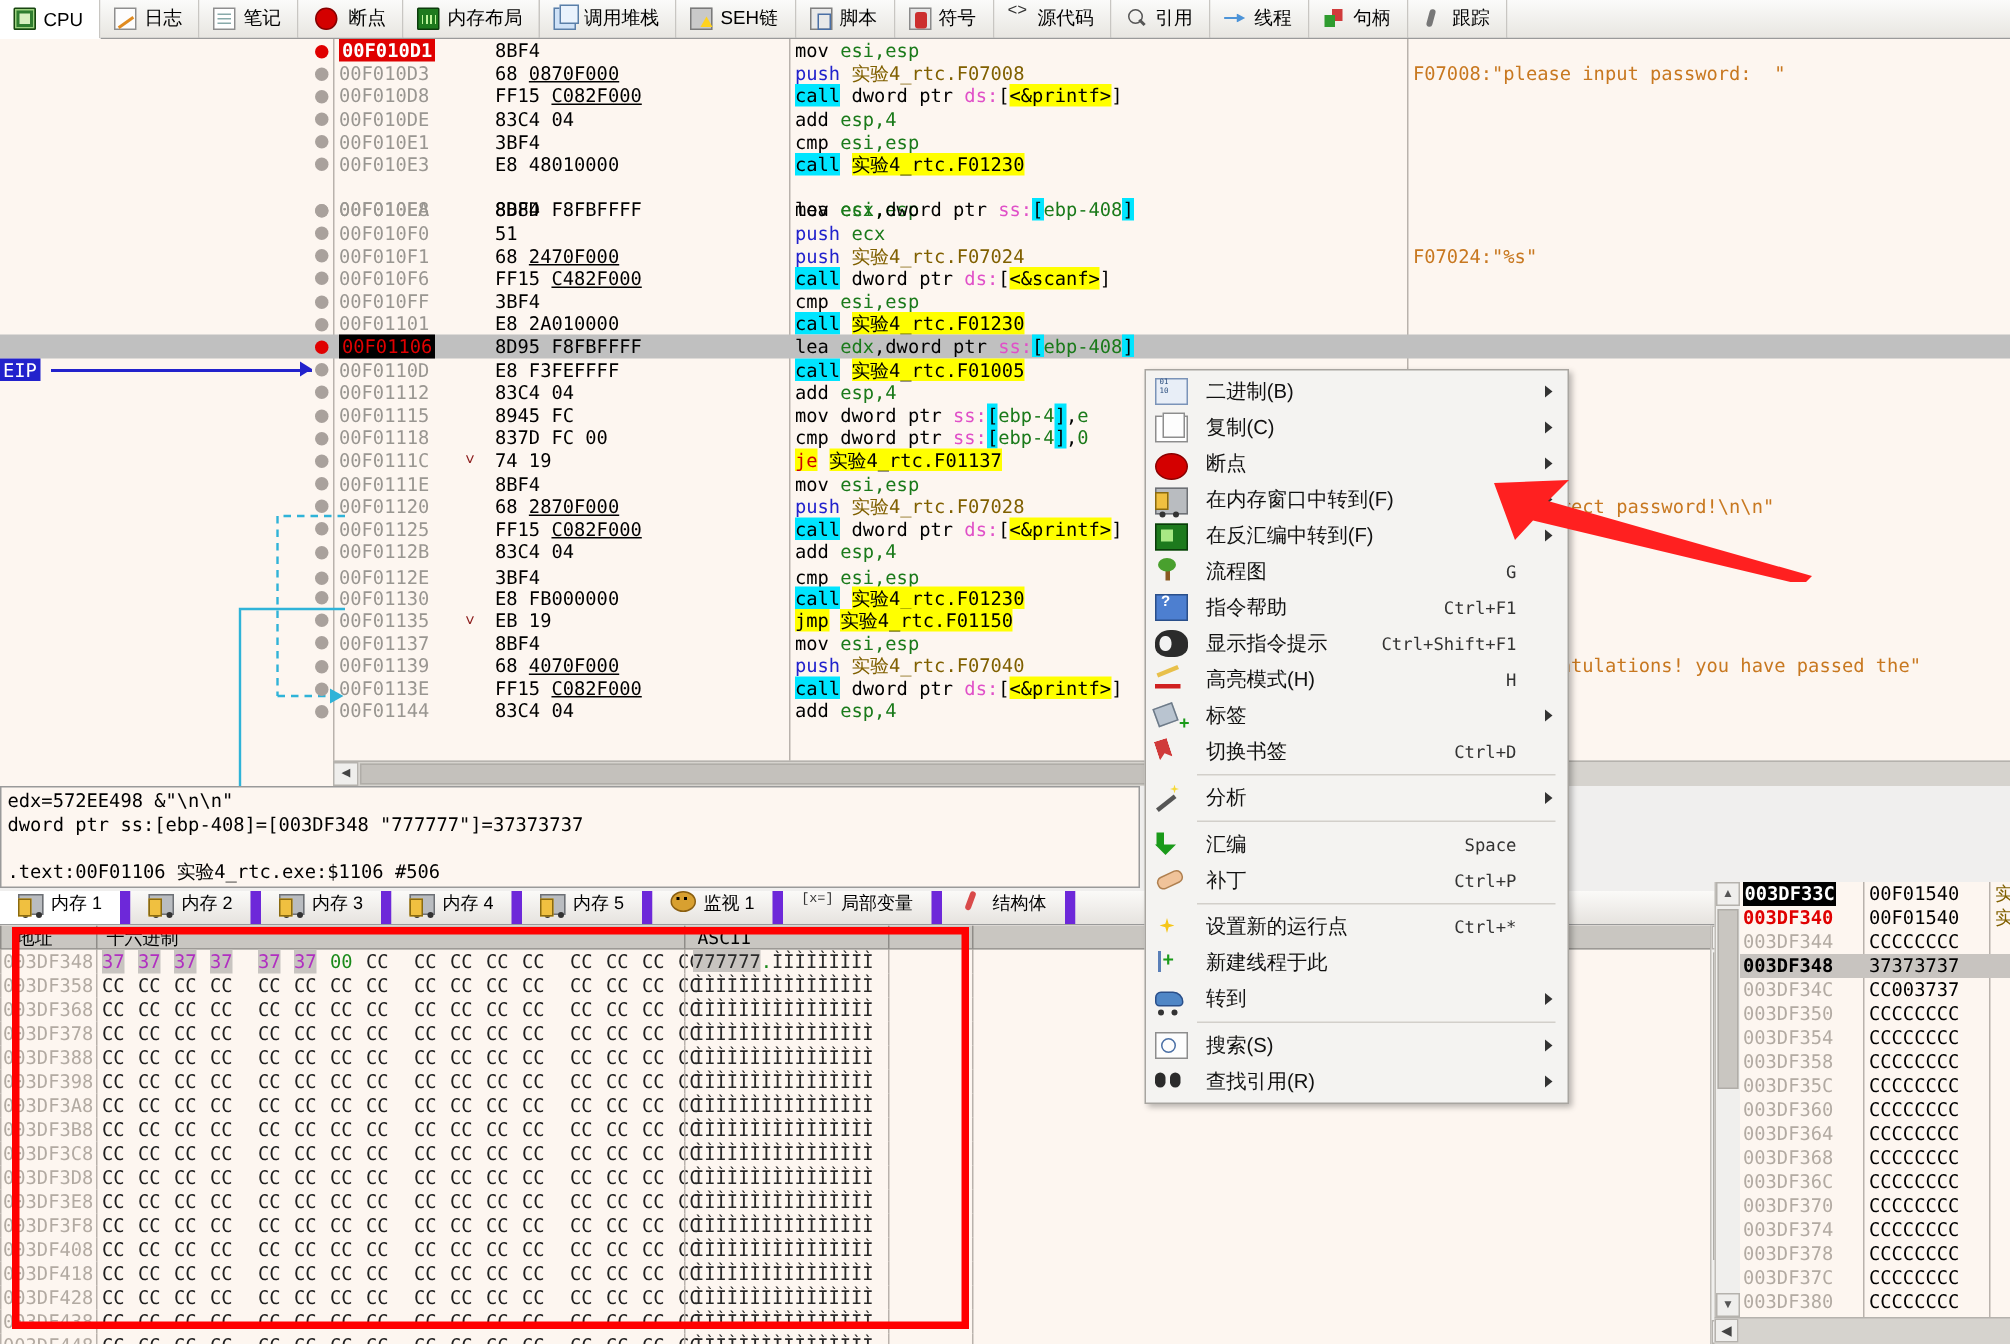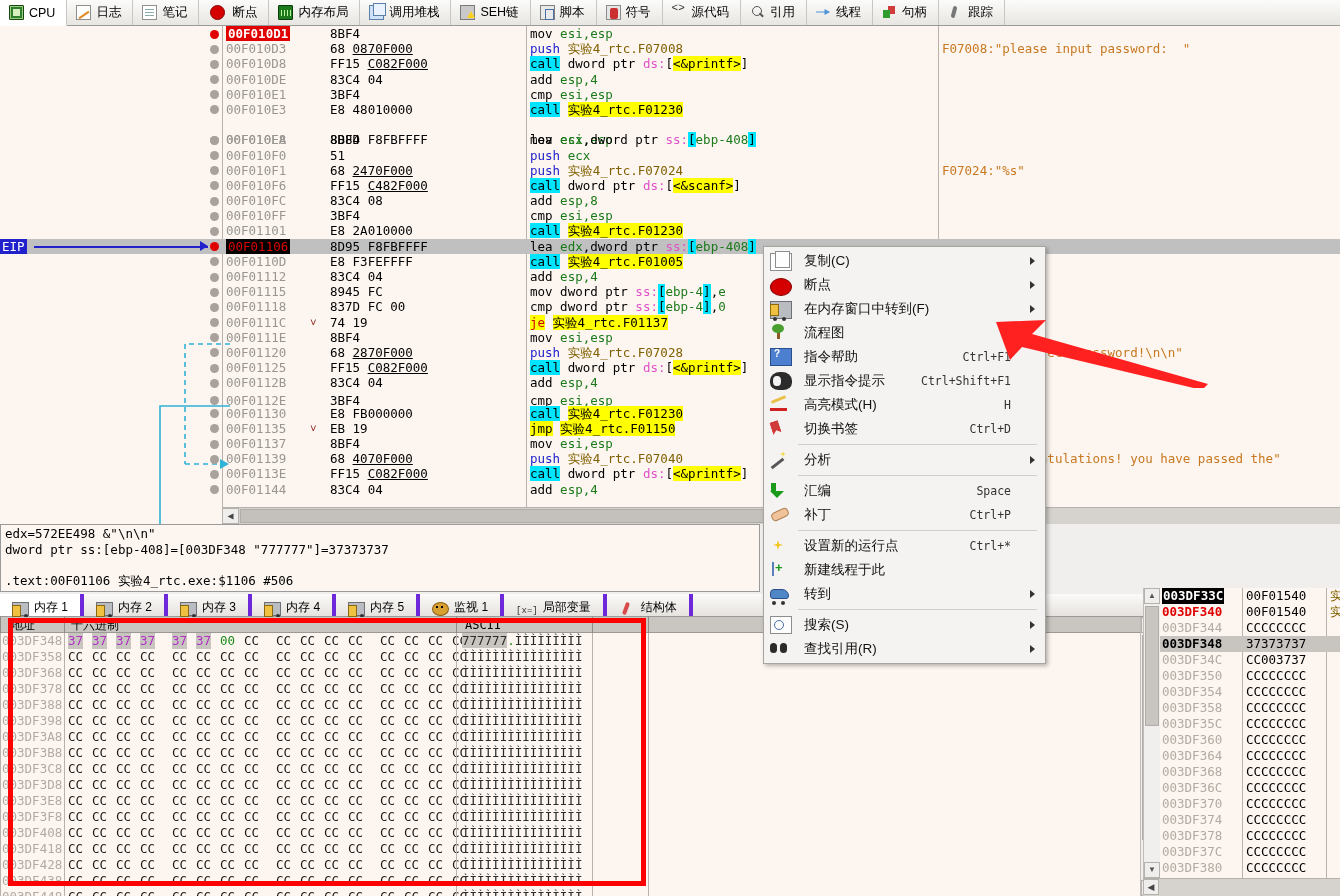--- a/index.html
+++ b/index.html
@@ -120,22 +120,22 @@
 
   
   .infopane { position:absolute; left:0; top:524px; width:760px; height:68px;
               background:#fdf6f0; border:1px solid #9a9a9a;
               font-family:"DejaVu Sans Mono","Liberation Mono",monospace; font-size:12.5px;
               padding:1px 4px; color:#000; white-space:pre; line-height:15.5px;}
 
   
   .btabs { position:absolute; left:0; top:594px; width:1340px; height:23px;
            background:#e9e7e3; border-bottom:1px solid #9a9a9a; display:flex; align-items:stretch; }
-  .btab { display:flex; align-items:flex-end; gap:5px; padding:0 12px;
-          border-right:4px solid #6d28d9; font-size:12px; white-space:nowrap;
+  .btab { display:flex; align-items:flex-start; gap:5px; padding:0 12px;
+          border-right:7px solid #6d28d9; font-size:12px; white-space:nowrap;
           background:linear-gradient(to bottom,#fbfaf8,#e6e3df);}
   .btab.active { background:#fff; }
   .btabfill { flex:1 1 auto; background:linear-gradient(to bottom,#fbfaf8,#e6e3df); }
   .ic-monitor{width:14px;height:12px;background:#d8a030;border:1px solid #8a5f12;border-radius:50%;position:relative;}
   .ic-monitor:after{content:"";position:absolute;left:3px;top:3px;width:2px;height:2px;background:#000;box-shadow:5px 0 0 #000;}
   .ic-xeq{font-family:"Liberation Mono",monospace;font-size:9px;color:#333;}
   .ic-struct{width:14px;height:13px;position:relative;}
   .ic-struct:after{content:"";position:absolute;left:5px;top:0;width:4px;height:13px;background:#d94a4a;border-radius:2px;transform:rotate(20deg);}
 
   
@@ -337,21 +337,20 @@
         <div class="drow" style="top: 0px;"><span class="c-bullet"></span><span class="c-addr">00F010D3</span><span class="c-bytes">68 <span class="und">0870F000</span></span><span class="c-instr"><span class="k-push">push</span> <span class="k-tgt">实验4_rtc.F07008</span></span><span class="c-cmt">F07008:"please input password:  "</span></div>
         <div class="drow" style="top: 0px;"><span class="c-bullet"></span><span class="c-addr">00F010D8</span><span class="c-bytes">FF15 <span class="und">C082F000</span></span><span class="c-instr"><span class="k-call">call</span> <span class="k-mov">dword ptr </span><span class="k-seg">ds:</span>[<span class="hl-y">&lt;&amp;printf&gt;</span>]</span></div>
         <div class="drow" style="top: 0px;"><span class="c-bullet"></span><span class="c-addr">00F010DE</span><span class="c-bytes">83C4 04</span><span class="c-instr"><span class="k-mov">add</span> <span class="k-reg">esp,4</span></span></div>
         <div class="drow" style="top: 0px;"><span class="c-bullet"></span><span class="c-addr">00F010E1</span><span class="c-bytes">3BF4</span><span class="c-instr"><span class="k-mov">cmp</span> <span class="k-reg">esi,esp</span></span></div>
         <div class="drow" style="top: 0px;"><span class="c-bullet"></span><span class="c-addr">00F010E3</span><span class="c-bytes">E8 48010000</span><span class="c-instr"><span class="k-call">call</span> <span class="hl-y">实验4_rtc.F01230</span></span></div>
         <div class="drow" style="top: 15px;"><span class="c-bullet"></span><span class="c-addr">00F010E8</span><span class="c-bytes">8BF4</span><span class="c-instr"><span class="k-mov">mov</span> <span class="k-reg">esi,esp</span></span></div>
         <div class="drow" style="top: 0px;"><span class="c-bullet"></span><span class="c-addr">00F010EA</span><span class="c-bytes">8D8D F8FBFFFF</span><span class="c-instr"><span class="k-mov">lea</span> <span class="k-reg">ecx</span>,<span class="k-mov">dword ptr </span><span class="k-seg">ss:</span><span class="k-brk">[</span><span class="k-reg">ebp-408</span><span class="k-brk">]</span></span></div>
         <div class="drow" style="top: 0px;"><span class="c-bullet"></span><span class="c-addr">00F010F0</span><span class="c-bytes">51</span><span class="c-instr"><span class="k-push">push</span> <span class="k-reg">ecx</span></span></div>
         <div class="drow" style="top: 0px;"><span class="c-bullet"></span><span class="c-addr">00F010F1</span><span class="c-bytes">68 <span class="und">2470F000</span></span><span class="c-instr"><span class="k-push">push</span> <span class="k-tgt">实验4_rtc.F07024</span></span><span class="c-cmt">F07024:"%s"</span></div>
         <div class="drow" style="top: 0px; padding-left: 44px;"><span class="c-bullet"></span><span class="c-addr">00F010F6</span><span class="c-bytes">FF15 <span class="und">C482F000</span></span><span class="c-instr"><span class="k-call">call</span> <span class="k-mov">dword ptr </span><span class="k-seg">ds:</span>[<span class="hl-y">&lt;&amp;scanf&gt;</span>]</span></div>
-        <div class="drow" style="top: 0px;"><span class="c-bullet"></span><span class="c-addr">00F010FC</span><span class="c-bytes">83C4 08</span><span class="c-instr"><span class="k-mov">add</span> <span class="k-reg">esp,8</span></span></div>
         <div class="drow" style="top: 0px;"><span class="c-bullet"></span><span class="c-addr">00F010FF</span><span class="c-bytes">3BF4</span><span class="c-instr"><span class="k-mov">cmp</span> <span class="k-reg">esi,esp</span></span></div>
         <div class="drow" style="top: 0px;"><span class="c-bullet"></span><span class="c-addr">00F01101</span><span class="c-bytes">E8 2A010000</span><span class="c-instr"><span class="k-call">call</span> <span class="hl-y">实验4_rtc.F01230</span></span></div>
         <div class="drow row-sel" style="top: 0px;"><span class="c-bullet bp"></span><span class="c-addr">00F01106</span><span class="c-bytes">8D95 F8FBFFFF</span><span class="c-instr"><span class="k-mov">lea</span> <span class="k-reg">edx</span>,<span class="k-mov">dword ptr </span><span class="k-seg">ss:</span><span class="k-brk">[</span><span class="k-reg">ebp-408</span><span class="k-brk">]</span></span></div>
         <div class="drow" style="top: 0px;"><span class="c-bullet"></span><span class="c-addr">00F0110D</span><span class="c-bytes">E8 F3FEFFFF</span><span class="c-instr"><span class="k-call">call</span> <span class="hl-y">实验4_rtc.F01005</span></span></div>
         <div class="drow" style="top: 0px;"><span class="c-bullet"></span><span class="c-addr">00F01112</span><span class="c-bytes">83C4 04</span><span class="c-instr"><span class="k-mov">add</span> <span class="k-reg">esp,4</span></span></div>
         <div class="drow" style="top: 0px;"><span class="c-bullet"></span><span class="c-addr">00F01115</span><span class="c-bytes">8945 FC</span><span class="c-instr"><span class="k-mov">mov dword ptr </span><span class="k-seg">ss:</span><span class="k-brk">[</span><span class="k-reg">ebp-4</span><span class="k-brk">]</span>,<span class="k-reg">e</span></span></div>
         <div class="drow" style="top: 0px;"><span class="c-bullet"></span><span class="c-addr">00F01118</span><span class="c-bytes">837D FC 00</span><span class="c-instr"><span class="k-mov">cmp dword ptr </span><span class="k-seg">ss:</span><span class="k-brk">[</span><span class="k-reg">ebp-4</span><span class="k-brk">]</span>,<span class="k-reg">0</span></span></div>
         <div class="drow" style="top: 0px;"><span class="c-bullet"></span><span class="c-addr">00F0111C</span><span class="c-arrowcol">˅</span><span class="c-bytes">74 19</span><span class="c-instr"><span class="k-je">je</span> <span class="hl-y">实验4_rtc.F01137</span></span></div>
         <div class="drow" style="top: 0px;"><span class="c-bullet"></span><span class="c-addr">00F0111E</span><span class="c-bytes">8BF4</span><span class="c-instr"><span class="k-mov">mov</span> <span class="k-reg">esi,esp</span></span></div>
         <div class="drow" style="top: 0px;"><span class="c-bullet"></span><span class="c-addr">00F01120</span><span class="c-bytes">68 <span class="und">2870F000</span></span><span class="c-instr"><span class="k-push">push</span> <span class="k-tgt">实验4_rtc.F07028</span></span><span class="c-cmt">F07028:"incorrect password!\n\n"</span></div>
@@ -489,32 +488,42 @@
     <div class="up">▲</div>
     <div class="th" style="top:18px;height:120px;"></div>
     <div class="dn">▼</div>
   </div>
   <div style="position:absolute;left:1143px;top:878px;width:197px;height:18px;background:#d6d3ce;border-top:1px solid #b5b2ad;">
     <div style="position:absolute;left:0;top:0;width:16px;height:16px;background:#efeeec;border:1px solid #b5b2ad;text-align:center;font-size:9px;line-height:14px;color:#444;">◀</div>
   </div>
 
   <div class="ctxmenu" id="ctxmenu">
       <div class="mi">
+        <span class="mico m-bin"></span>
+        <span class="mlbl">二进制(B)</span>
+        <span class="marr"></span>
+      </div>
+      <div class="mi">
         <span class="mico m-copy"></span>
         <span class="mlbl">复制(C)</span>
         <span class="marr"></span>
       </div>
       <div class="mi">
         <span class="mico m-bp"></span>
         <span class="mlbl">断点</span>
         <span class="marr"></span>
       </div>
       <div class="mi">
         <span class="mico m-truck"></span>
         <span class="mlbl">在内存窗口中转到(F)</span>
+        <span class="marr"></span>
+      </div>
+      <div class="mi">
+        <span class="mico m-chip"></span>
+        <span class="mlbl">在反汇编中转到(F)</span>
         <span class="marr"></span>
       </div>
       <div class="mi">
         <span class="mico m-tree"></span>
         <span class="mlbl">流程图</span>
         <span class="mkey">G</span>
       </div>
       <div class="mi">
         <span class="mico m-book"></span>
         <span class="mlbl">指令帮助</span>
@@ -522,20 +531,25 @@
       </div>
       <div class="mi">
         <span class="mico m-peng"></span>
         <span class="mlbl">显示指令提示</span>
         <span class="mkey">Ctrl+Shift+F1</span>
       </div>
       <div class="mi">
         <span class="mico m-pen"></span>
         <span class="mlbl">高亮模式(H)</span>
         <span class="mkey">H</span>
+      </div>
+      <div class="mi">
+        <span class="mico m-tag"></span>
+        <span class="mlbl">标签</span>
+        <span class="marr"></span>
       </div>
       <div class="mi">
         <span class="mico m-bmk"></span>
         <span class="mlbl">切换书签</span>
         <span class="mkey">Ctrl+D</span>
       </div>
       <div class="msep"></div>
       <div class="mi">
         <span class="mico m-wand"></span>
         <span class="mlbl">分析</span>

